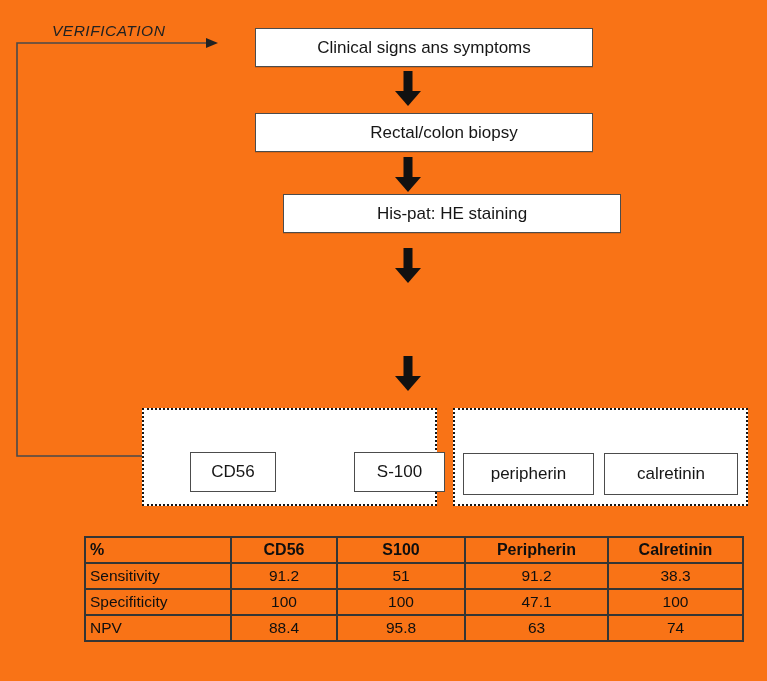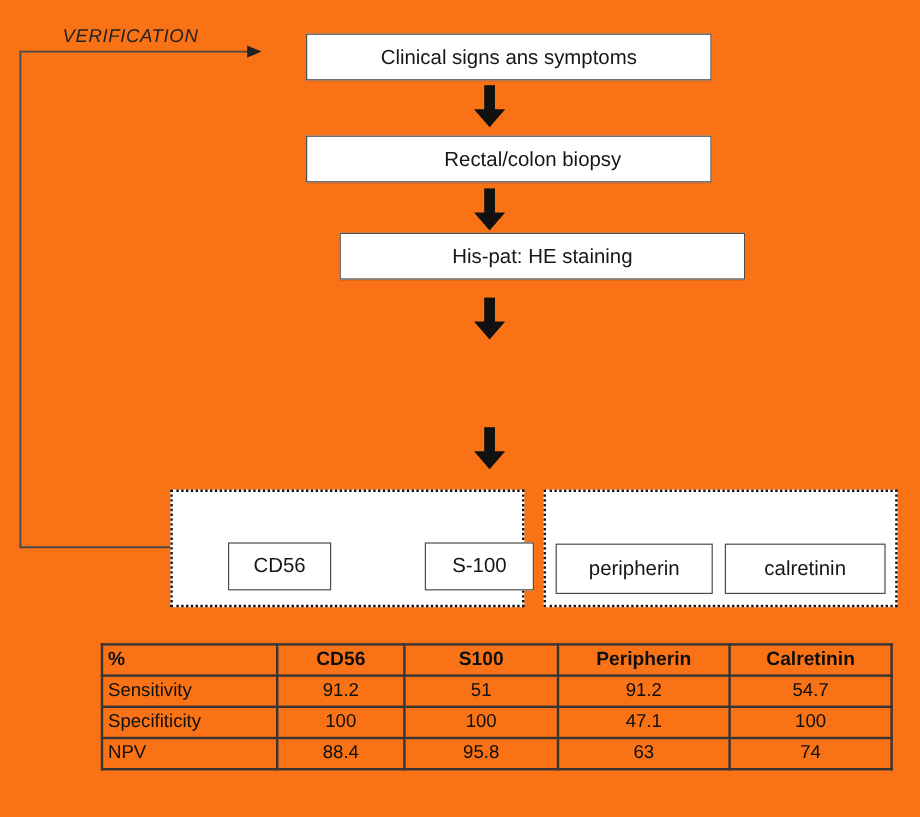--- a/index.html
+++ b/index.html
@@ -168,21 +168,21 @@
         <th>CD56</th>
         <th>S100</th>
         <th>Peripherin</th>
         <th>Calretinin</th>
       </tr>
       <tr>
         <td class="left">Sensitivity</td>
         <td>91.2</td>
         <td>51</td>
         <td>91.2</td>
-        <td>54.7</td>
+        <td>38.3</td>
       </tr>
       <tr>
         <td class="left">Specifiticity</td>
         <td>100</td>
         <td>100</td>
         <td>47.1</td>
         <td>100</td>
       </tr>
       <tr>
         <td class="left">NPV</td>

